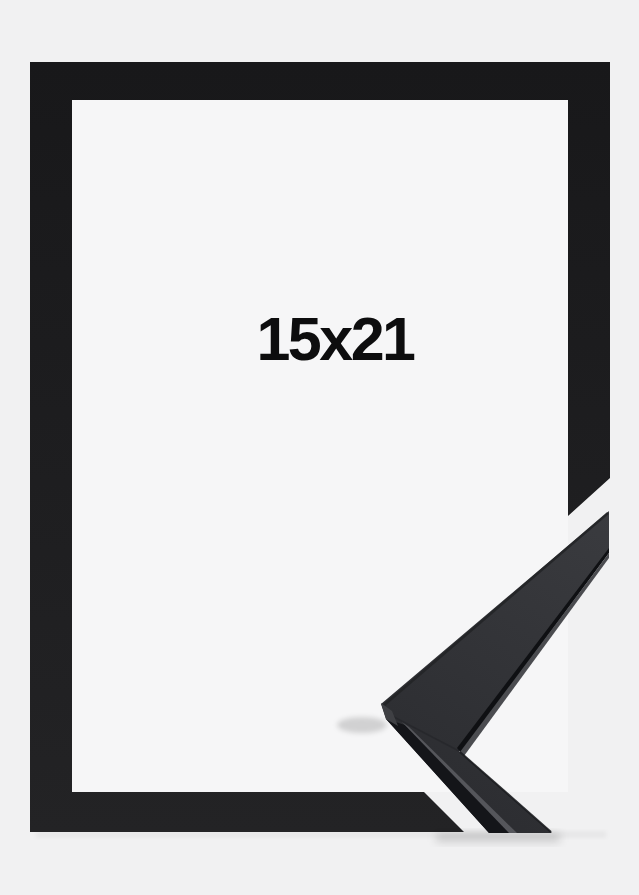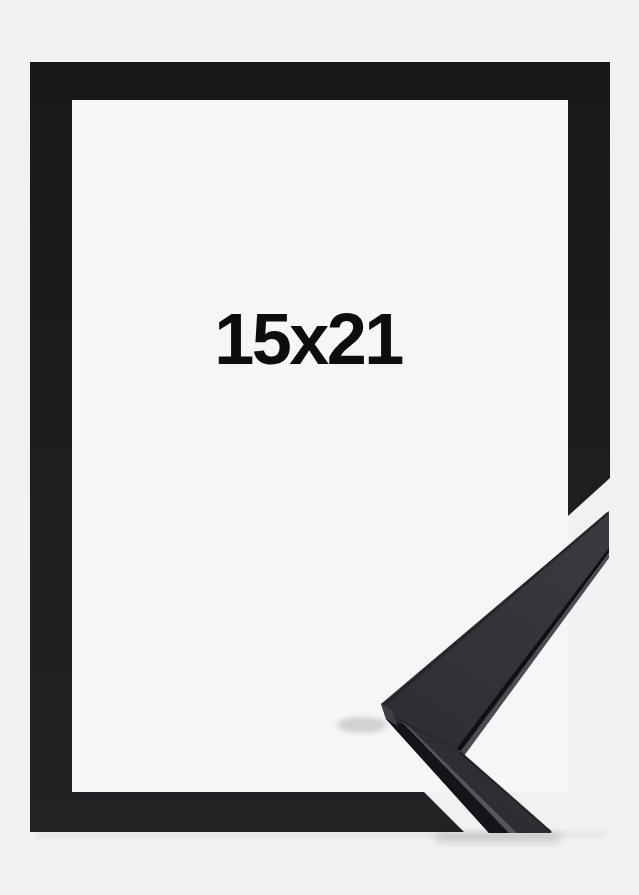--- a/index.html
+++ b/index.html
@@ -31,26 +31,26 @@
   .edge-lip       { fill: var(--molding-edge-lip, #4b4c50); }
   .tip-facet      { fill: var(--molding-tip-facet, #3f4044); }
   .shadow         { fill: #000; }
   .stop-frame-top    { stop-color: var(--frame-black-top, #18181a); }
   .stop-frame-bottom { stop-color: var(--frame-black-bottom, #232325); }
   .stop-mold-light   { stop-color: var(--molding-top-light, #3a3b3f); }
   .stop-mold-dark    { stop-color: var(--molding-top-dark, #2c2d31); }
 
   .size-label {
     position: absolute;
-    left: 60px;
+    left: 87px;
     top: 291px;
     width: 496px;
     text-align: center;
     font-weight: 700;
-    font-size: 72px;
+    font-size: 61px;
     line-height: 96px;
     letter-spacing: -2.5px;
     color: var(--label-text, #0d0d0e);
     user-select: none;
   }
 </style>
 </head>
 <body>
 
 <div class="stage">

